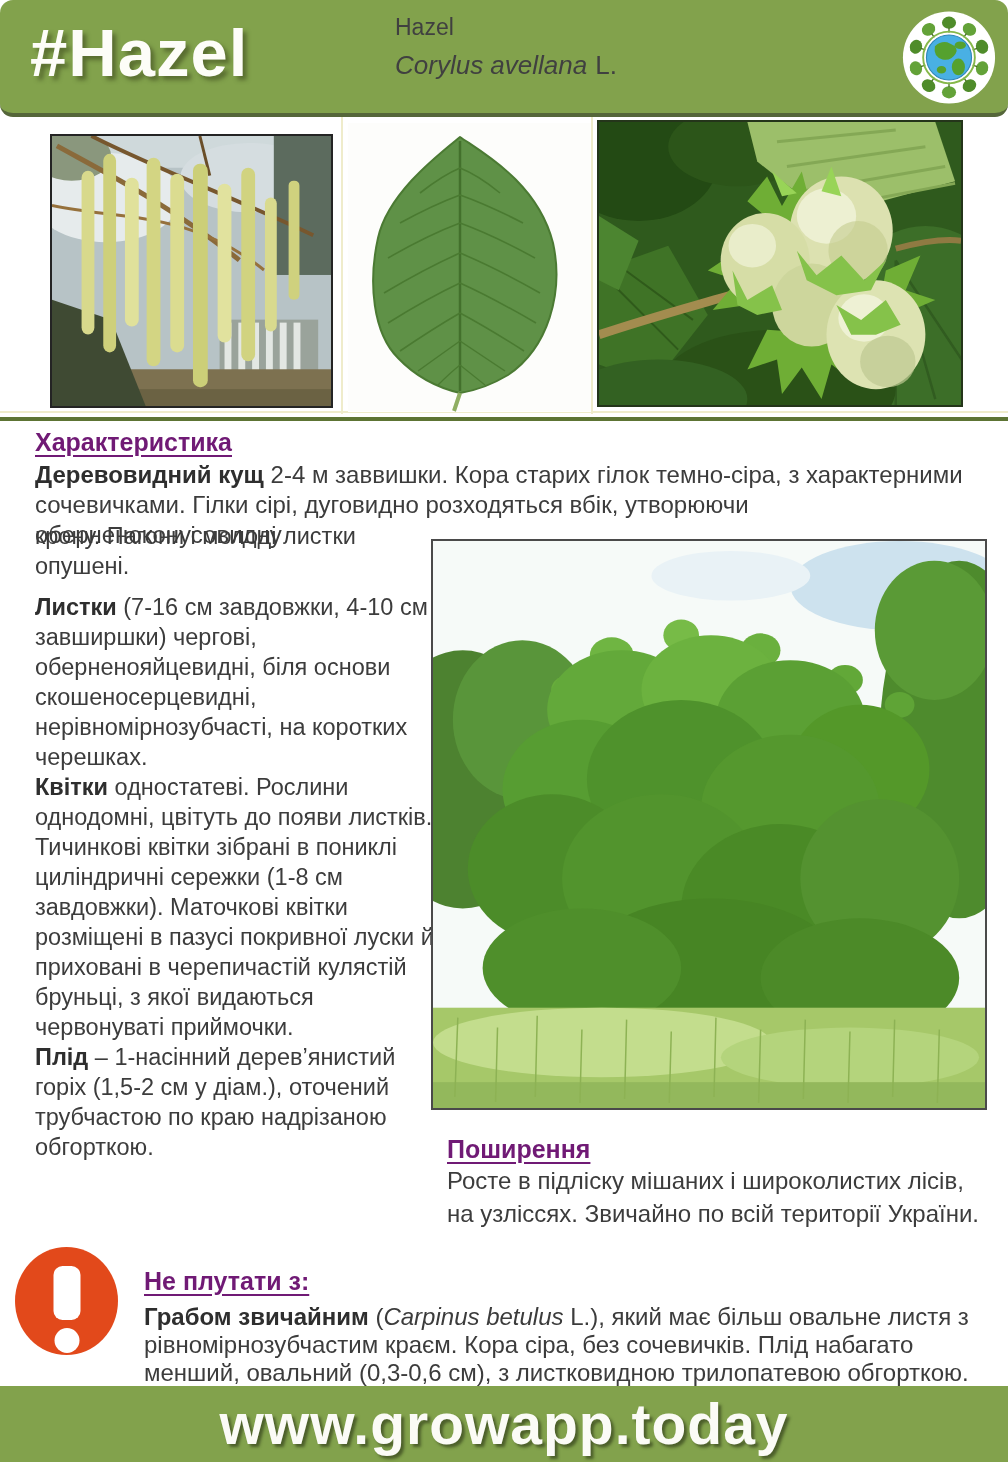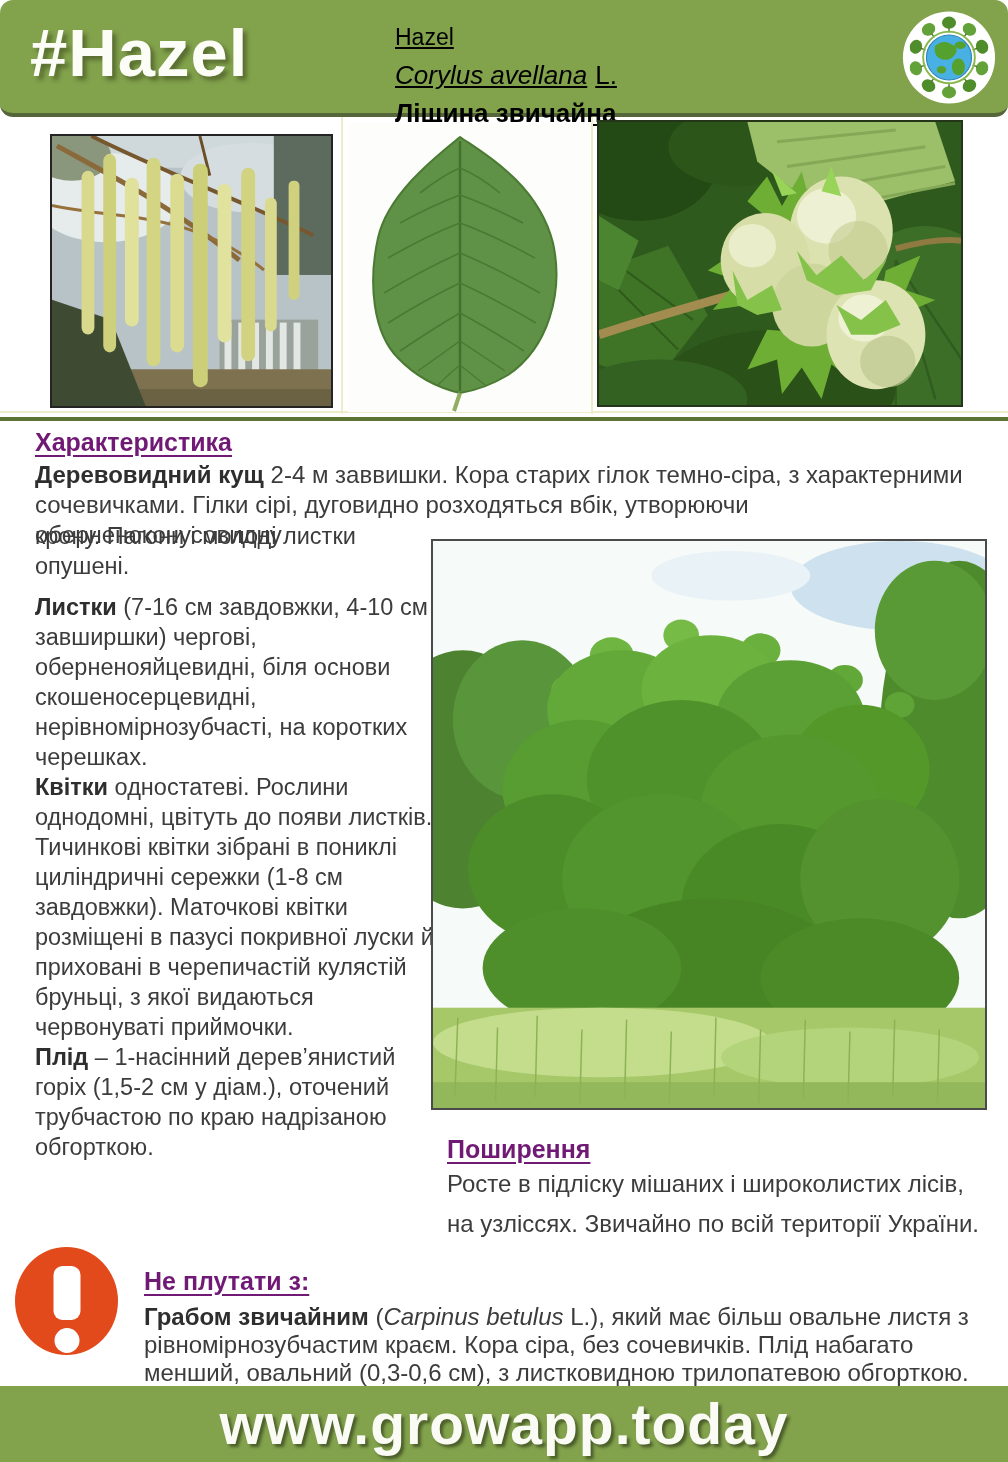--- a/index.html
+++ b/index.html
@@ -12,21 +12,21 @@
   
   .header {
     position:absolute; left:0; top:0; width:1008px; height:117px;
     background:#82a24c; border-bottom:4px solid #55663a;border-radius:13px;
   }
   .hashtag {
     position:absolute; left:30px; top:14px;
     font-size:67px; font-weight:bold; color:#fdfdf8; letter-spacing:1px;
     text-shadow:4px 4px 4px rgba(55,65,25,.55);
   }
-  .names { position:absolute; left:395px; top:24px; color:#000000;text-decoration:underline; }
+  .names { position:absolute; left:395px; top:14px; color:#404040; }
   .name-en   { font-size:23px; margin-bottom:9px; }
   .name-latin{ font-size:26px; margin-bottom:7px; }
   .name-latin .it { font-style:italic; }
   .name-latin .auth { margin-left:8px; }
   .name-uk   { font-size:26px; font-weight:bold; }
   .logo { position:absolute; left:902px; top:8px; width:94px; height:99px; }
   .logo svg { width:100%; height:100%; }
 
   
   .gridline-v { position:absolute; top:117px; height:297px; width:2px; background:#efeccb; }
@@ -53,21 +53,21 @@
   b.lead { font-weight:bold; color:#2e2e2e; }
 
   .bush-photo {
     position:absolute; left:431px; top:539px; width:556px; height:571px;
     border:2px solid #4a4a4a; overflow:hidden;
   }
   .bush-photo svg { display:block; width:100%; height:100%; }
 
   .dist { position:absolute; left:447px; top:1135px; width:548px; }
   .dist .sec-title { position:static; display:inline-block; margin-bottom:0; }
-  .dist p { font-size:24px; line-height:40px; }
+  .dist p { font-size:24px; line-height:33px; }
 
   .warning-icon {
     position:absolute; left:15px; top:1247px; width:103px; height:108px;
     background:#e2491b; border-radius:50%;
   }
   .warning-icon .bar {
     position:absolute; left:50%; transform:translateX(-50%);
     top:19px; width:27px; height:54px; background:#fff; border-radius:9px;
   }
   .warning-icon .dot {
@@ -93,21 +93,20 @@
 </head>
 <body>
 
 <div class="page">
 
   <header class="header">
     <div class="hashtag">#Hazel</div>
     <div class="names">
       <div class="name-en">Hazel</div>
       <div class="name-latin"><span class="it">Corylus avellana</span><span class="auth">L.</span></div>
-      <div class="name-uk">Ліщина звичайна</div>
     </div>
     <div class="logo">
       <svg viewBox="0 0 100 100" aria-hidden="true">
         <circle cx="50" cy="50" r="49" fill="#ffffff"></circle>
         <g>
           <g transform="rotate(0 50 50)">
               <ellipse cx="50" cy="13" rx="7.5" ry="6.5" fill="#4f8c2a"></ellipse>
               <rect x="49.3" y="18.5" width="1.4" height="5" fill="#456f22"></rect>
             </g>
           <g transform="rotate(36 50 50)">

